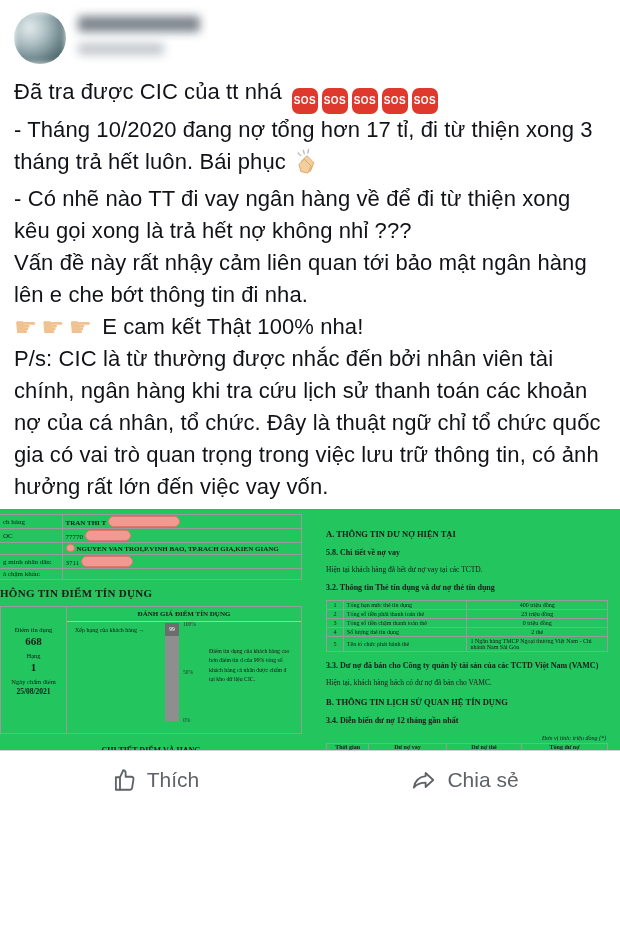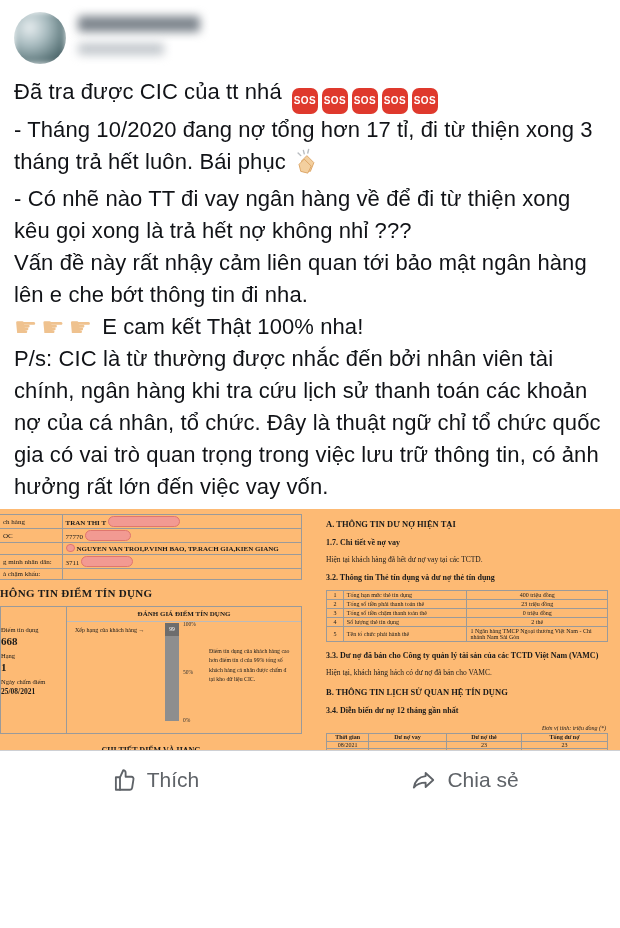--- a/index.html
+++ b/index.html
@@ -20,41 +20,41 @@
   .post-text { padding:6px 14px 0; font-size:22px; line-height:32px; color:#111317; letter-spacing:0.1px; }
   .post-text p { margin:0; }
   .ps-block { margin-top:30px; }
   .sos { display:inline-flex; width:26px; height:26px; background:#df392d; border-radius:7px;
          color:#fff; font-weight:bold; font-size:10px; letter-spacing:0.5px;
          align-items:center; justify-content:center; margin-left:4px; vertical-align:-5px; }
   .clap { display:inline-block; vertical-align:-5px; margin-left:6px; }
   .pointer { color:#efc28f; font-size:26px; letter-spacing:2px; vertical-align:-2px; margin-right:2px; }
 
   
-  .doc { position:relative; width:620px; height:344px; background:#fdba74; margin-top:6px;
+  .doc { position:relative; width:620px; height:344px; background:#22c55e; margin-top:6px;
          font-family:"Liberation Serif", serif; color:#1a1a1a; display:flex; }
   .doc-left  { width:312px; height:100%; padding-top:5px; }
   .doc-right { width:308px; height:100%; padding:10px 12px 0 14px; }
 
   
   .info-table { width:302px; border-collapse:collapse; font-size:7px; }
   .info-table td { border:0.5px solid #9a9a9a; padding:1px 3px; height:11px; vertical-align:middle; }
   .info-table td.lbl { width:62px; border-left:none; overflow:hidden; white-space:nowrap; }
   .bold-serif { font-weight:bold; }
   .redact { display:inline-block; height:11px; border-radius:6px; background:#f29a92;
             border:1px solid #e0766d; vertical-align:-2px; margin-left:2px; }
   .redact.w70 { width:72px; } .redact.w45 { width:46px; } .redact.w50 { width:52px; }
   .redact-dot { display:inline-block; width:9px; height:8px; border-radius:5px; background:#f29a92;
             border:1px solid #e0766d; vertical-align:-1px; margin-right:2px; }
 
   .sec-title { font-size:11px; font-weight:bold; margin:7px 0 0 0; letter-spacing:0.3px; }
 
   
   .eval-box { display:flex; width:302px; height:128px; border:0.5px solid #9a9a9a; margin-top:7px; }
-  .eval-left { width:66px; border-right:0.5px solid #9a9a9a; text-align:left; padding-top:14px; }
+  .eval-left { width:66px; border-right:0.5px solid #9a9a9a; text-align:center; padding-top:14px; }
   .eval-left .cap { font-size:6.5px; margin-top:5px; }
   .eval-left .big { font-size:11px; font-weight:bold; margin-top:2px; }
   .eval-right { flex:1; position:relative; }
   .eval-right-title { font-size:7px; font-weight:bold; text-align:center; border-bottom:0.5px solid #bbb;
                       padding:3px 0; }
   .rating-label { position:absolute; left:8px; top:20px; font-size:6px; }
   .vbar { position:absolute; left:98px; top:16px; bottom:12px; width:14px; background:#8e8e8e; }
   .vbar-cap { position:absolute; left:0; top:0; width:100%; height:13px; background:#6d6d6d;
               color:#fff; font-size:5.5px; text-align:center; line-height:13px; }
   .tick { position:absolute; left:116px; font-size:5.5px; color:#333; }
@@ -72,21 +72,21 @@
   .c-bad  { background:#e63323; } .c-below { background:#f1571f; } .c-mid { background:#e3df1e; }
   .c-good { background:#58c331; } .c-best  { background:#2fdf22; }
   .scale-ranges { display:flex; margin-top:1px; }
   .scale-ranges div { width:10%; text-align:center; font-size:5.6px; }
   .arrow-note { width:302px; text-align:right; padding-right:4px; font-size:5.6px; color:#6d3320;
                 margin-top:1px; line-height:1.5; }
   .arrow-note .arr { display:block; font-size:7px; color:#111; }
   .footnote { width:305px; font-size:6.9px; font-style:italic; line-height:1.7; margin-top:8px; }
 
   
-  .r-sec { font-size:8.5px; font-weight:bold; margin-bottom:9px; }
+  .r-sec { font-size:8.5px; font-weight:bold; margin-bottom:9px;margin-top:10px; }
   .r-sub { font-size:8px; font-weight:bold; margin:9px 0 8px; }
   .r-body { font-size:7.5px; margin-bottom:2px; }
   .card-table { width:100%; border-collapse:collapse; font-size:6px; margin-top:3px; }
   .card-table td { border:0.5px solid #9a9a9a; padding:1px 3px; height:8px; }
   .card-table td.no { width:6%; text-align:center; }
   .card-table td.cl { width:44%; }
   .card-table td.cv { width:50%; text-align:center; }
   .card-table td.cv.left { text-align:left; }
   .unit-note { font-size:6px; font-style:italic; text-align:right; margin:10px 2px 2px; }
   .hist-table { width:100%; border-collapse:collapse; font-size:6px; }
@@ -235,21 +235,21 @@
           <span class="arr">▲</span>
           <span>Điểm hạng của khách h</span>
         </div>
       </div>
 
       <div class="footnote">: Điểm tín dụng của khách hàng vay được CIC đánh giá trên toàn bộ dữ liệu quan hệ tín d hách hàng vay (không áp dụng chính sách ẩn nợ xấu nhỏ đã tất toán) tại thời điểm cuối th hất so với thời điểm chấm. Điểm tín dụng được CIC chấm cập nhật định kỳ hàng tháng the ộng thông tin tín dụng của khách hàng vay.</div>
     </div>
 
     <div class="doc-right">
       <div class="r-sec">A. THÔNG TIN DƯ NỢ HIỆN TẠI</div>
-      <div class="r-sub">1.7. Chi tiết về nợ vay</div>
+      <div class="r-sub">5.8. Chi tiết về nợ vay</div>
       <div class="r-body">Hiện tại khách hàng đã hết dư nợ vay tại các TCTD.</div>
       <div class="r-sub">3.2. Thông tin Thẻ tín dụng và dư nợ thẻ tín dụng</div>
 
       <table class="card-table">
         <tbody>
             <tr>
           <td class="no">1</td>
           <td class="cl">Tổng hạn mức thẻ tín dụng</td>
           <td class="cv">400 triệu đồng</td>
         </tr>

